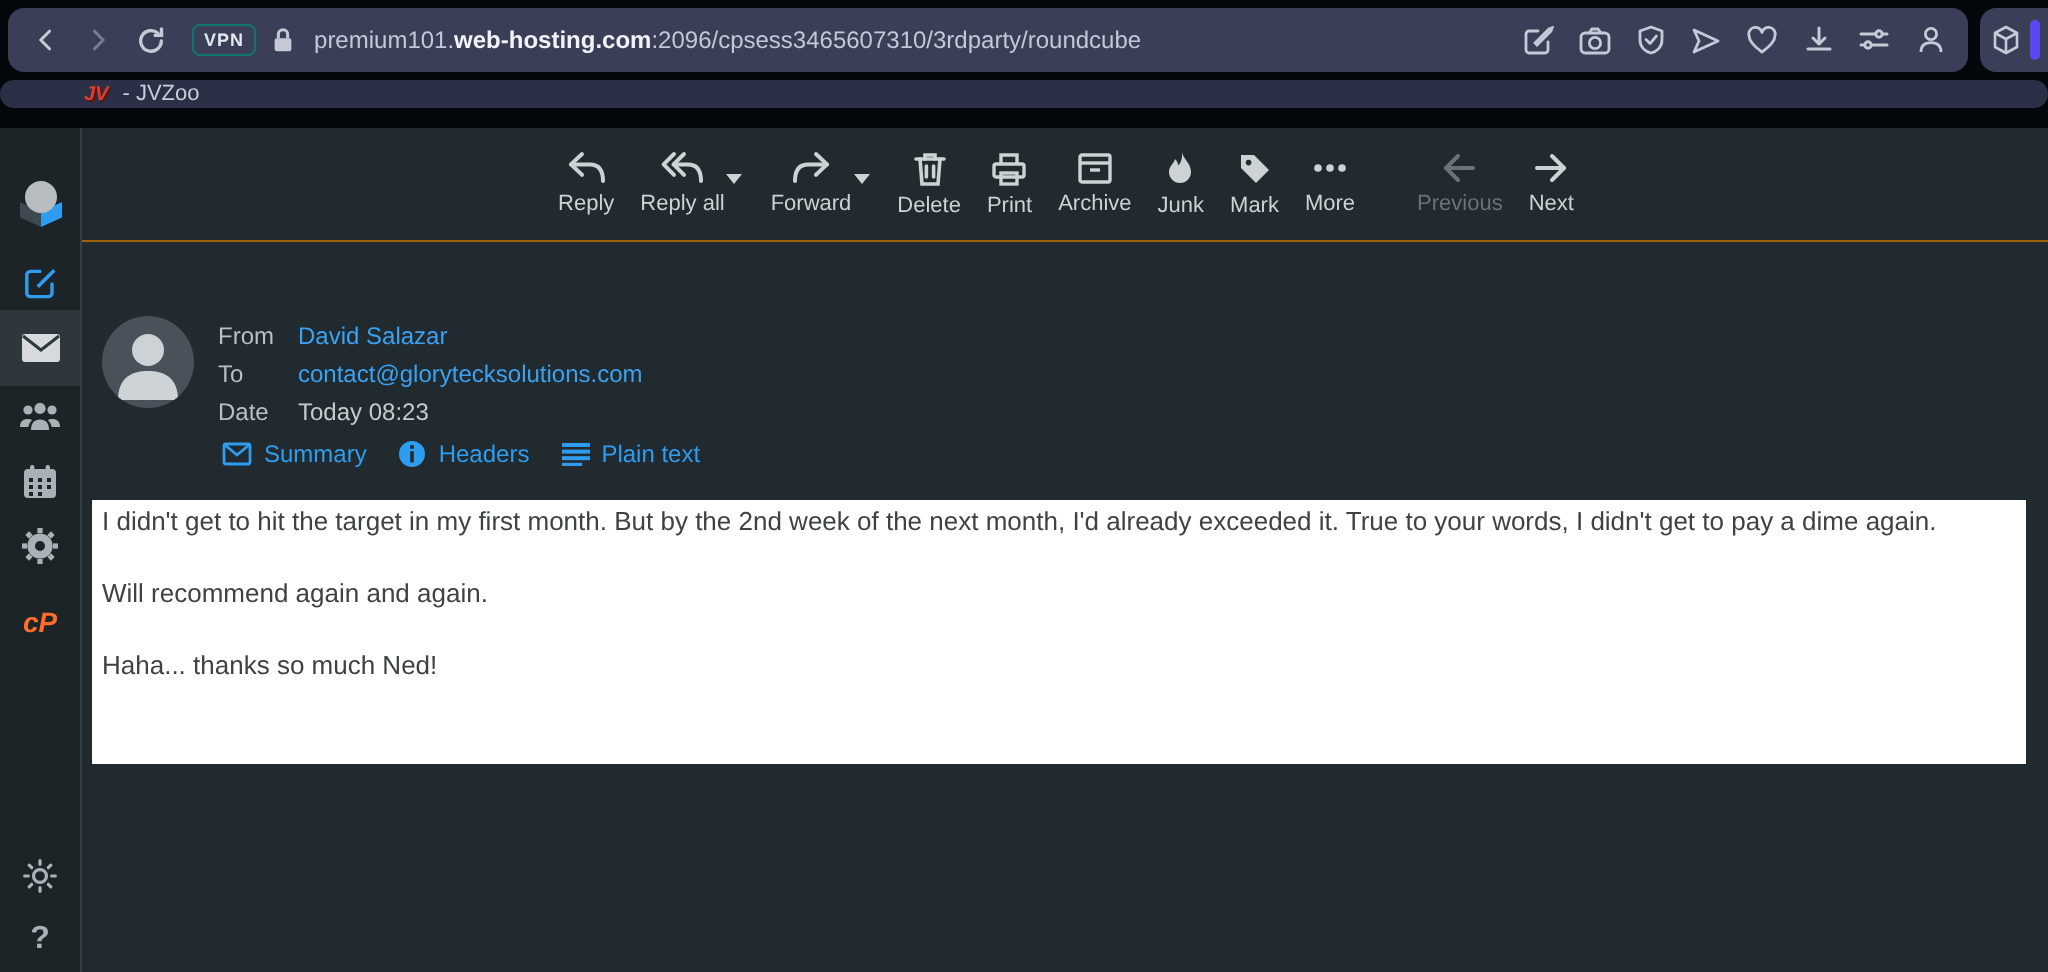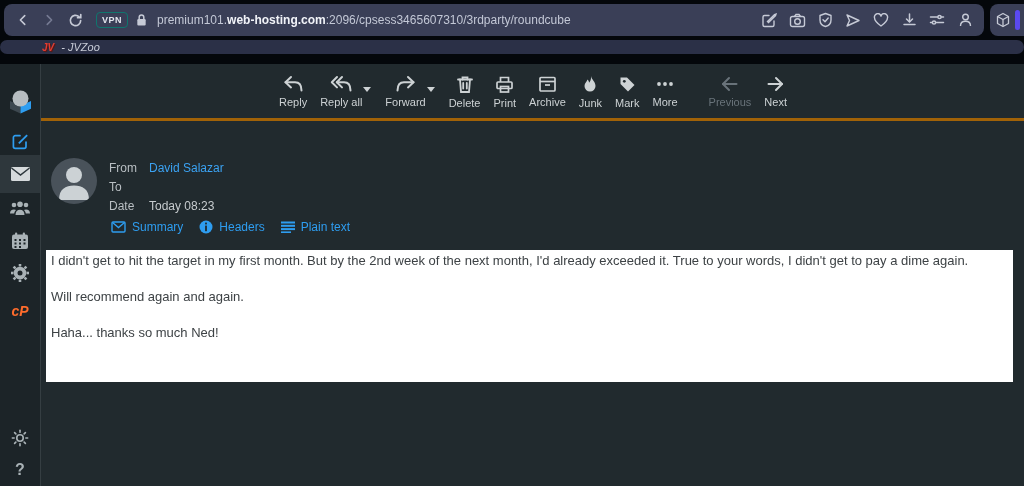--- a/index.html
+++ b/index.html
@@ -22,38 +22,38 @@
   .ext-area { position:absolute; left:990px; top:4px; width:34px; height:32px;
               background:#3a3f57; border-radius:8px 0 0 8px; display:flex; align-items:center;
               color:#c6cad6; padding-left:5px; gap:4px; }
   .ext-pill { width:5px; height:20px; border-radius:3px; background:#5a49f0; }
 
   
   .tabbar { position:absolute; left:0; top:40px; width:1024px; height:14px;
             background:#2b3047; border-radius:7px; display:flex; align-items:center; }
   .favicon { font-size:10px; font-weight:bold; font-style:italic; color:#e03c31;
              margin-left:42px; text-shadow:1px 1px 0 #5a1612; }
-  .tabtitle { font-size:11px; color:#c9cdd8; margin-left:7px;font-style:italic; }
+  .tabtitle { font-size:11px; color:#c9cdd8; margin-left:7px; }
 
   
   .app { position:absolute; left:0; top:64px; width:1024px; height:422px; background:#212a2e; }
   .sidebar { position:absolute; left:0; top:0; width:40px; height:484px; background:#1c2428;padding-left:16px; }
   .content { position:absolute; left:40px; top:0; width:984px; height:422px;
              background:#212a2e; border-left:1px solid #353e42; }
 
   .side-item { position:absolute; left:0; width:40px; height:34px; display:flex;
                align-items:center; justify-content:center; color:#a9b2b6; }
   .side-item.active { background:#2e373c; height:38px; }
   .cp-logo { font-size:14px; font-weight:bold; font-style:italic; color:#ff6c2c; }
   .q-mark { font-size:16px; font-weight:bold; color:#a9b2b6; }
 
   
   .toolbar { position:absolute; top:5px; left:0; width:984px; height:52px;
              display:flex; justify-content:center; align-items:flex-start; gap:13px;
-             border-bottom:3px solid #a16207; }
+             border-bottom:1px solid #a16207; }
   .titem { display:flex; flex-direction:column; align-items:center; gap:3px;
            color:#cdd2d4; padding-top:6px; position:relative; }
   .titem .tlabel { font-size:11px; }
   .titem.disabled { color:#69737a; }
   .caret { position:absolute; right:-9px; top:18px; width:0; height:0;
            border-left:4px solid transparent; border-right:4px solid transparent;
            border-top:5px solid #cdd2d4; }
   .titem.has-caret { margin-right:10px; }
 
   
@@ -357,20 +357,21 @@
             <circle cx="23" cy="17" r="8" fill="#ccd2d5"></circle>
             <path d="M8 42 C8 31 14.5 27.5 23 27.5 C31.5 27.5 38 31 38 42 Z" fill="#ccd2d5"></path>
           </svg>
       </div>
       <div class="hdr-row" style="top:97px">
         <span class="hlabel">From</span>
         <a href="#">David Salazar</a>
       </div>
       <div class="hdr-row" style="top:116px">
         <span class="hlabel">To</span>
+        <a href="#">contact@glorytecksolutions.com</a>
       </div>
       <div class="hdr-row" style="top:135px">
         <span class="hlabel">Date</span>
         <span class="hdate">Today 08:23</span>
       </div>
 
       <div class="msg-tabs">
         <div class="mtab">
           <svg width="15" height="12" viewBox="0 0 15 12" fill="none" stroke="#2e9df0" stroke-width="1.4">
               <rect x="1" y="1" width="13" height="10" rx="1"></rect>

